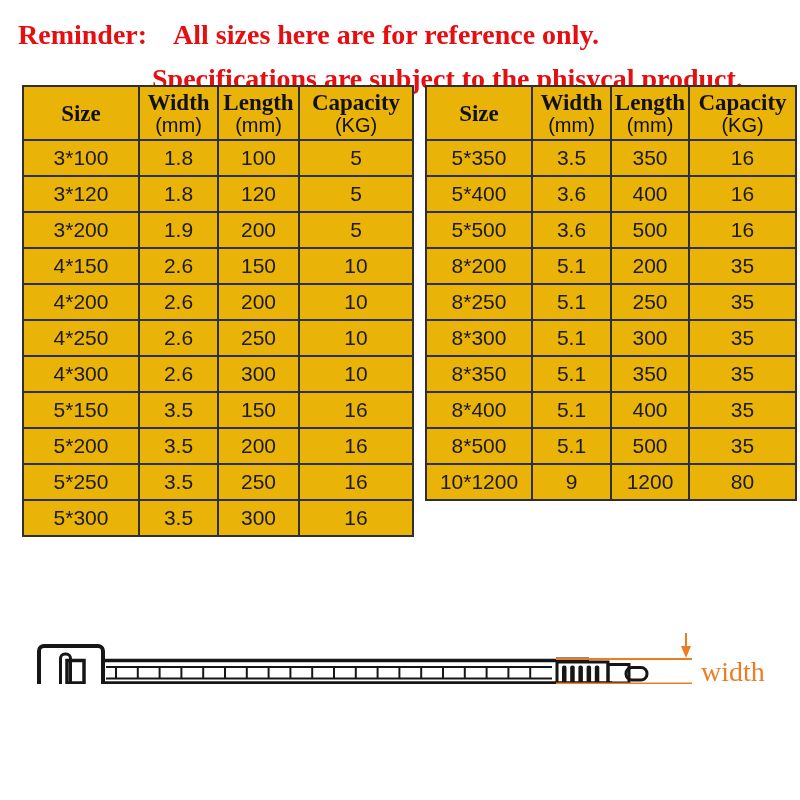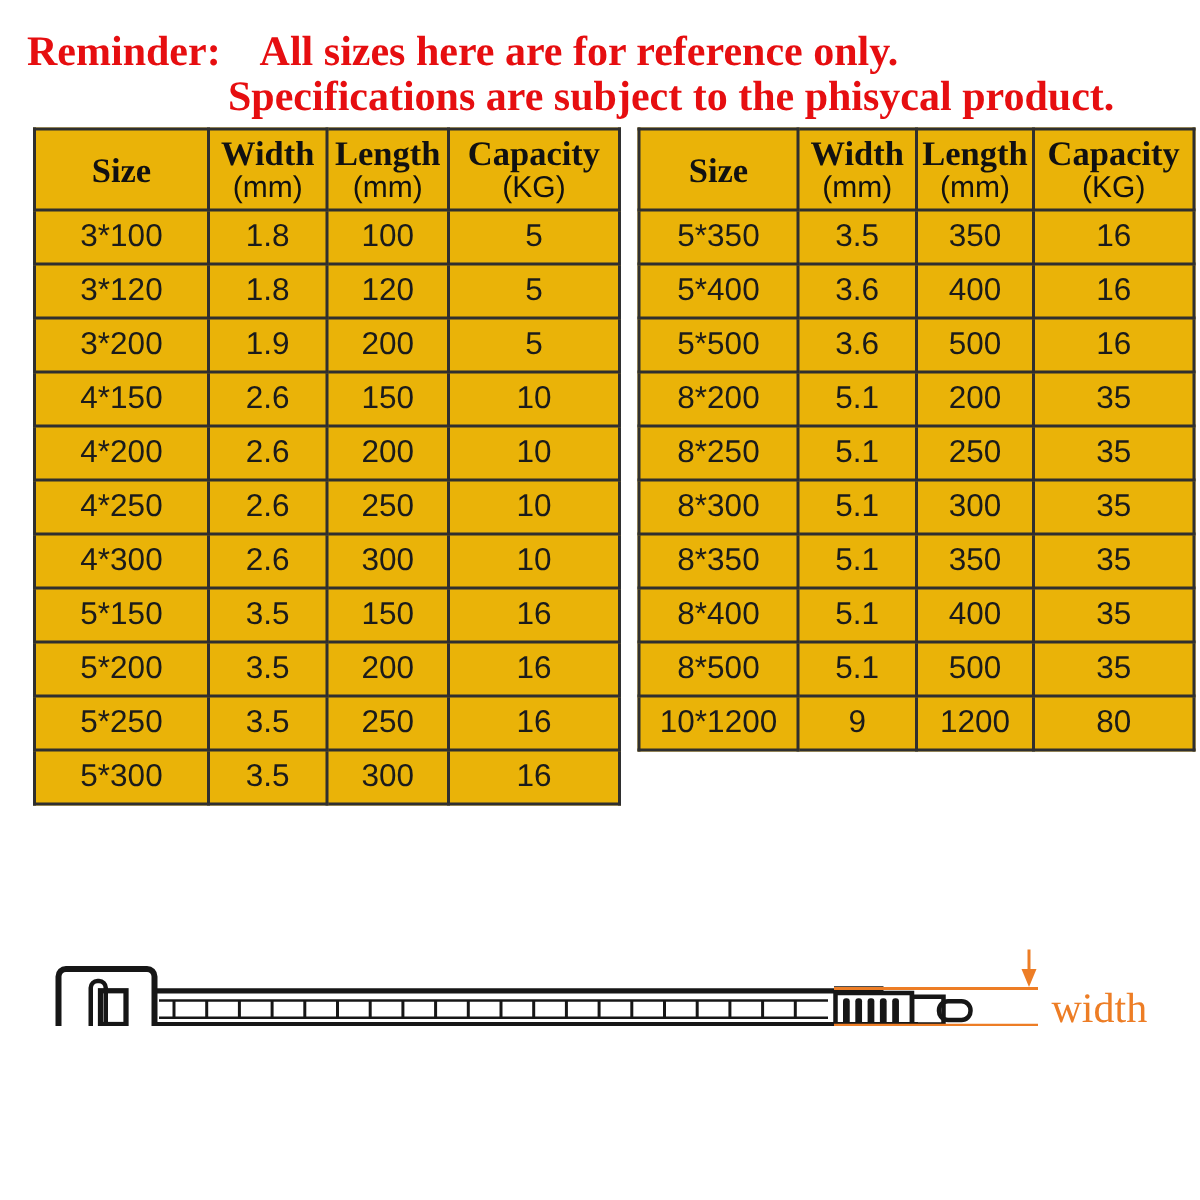--- a/index.html
+++ b/index.html
@@ -3,21 +3,21 @@
 <meta charset="utf-8">
 <style>
   html,body{margin:0;padding:0;background:#fff;}
   .page{position:relative;width:800px;height:684px;background:#ffffff;overflow:hidden;
         font-family:"Liberation Sans",sans-serif;}
   
   .reminder{position:absolute;left:18px;top:20px;color:var(--red);
             font-family:"Liberation Serif",serif;font-weight:bold;
             font-size:28px;line-height:30px;white-space:nowrap;}
   .rem-main{margin-left:26px;}
-  .rem-line2{padding-left:134px;}
+  .rem-line2{padding-left:134px;margin-top:14px;}
   
   table.spec{position:absolute;border-collapse:collapse;table-layout:fixed;
              background:#eab308;border:2px solid var(--line);}
   table.spec.left{left:22px;top:85px;width:390px;}
   table.spec.right{left:425px;top:85px;width:370px;}
   .spec th,.spec td{border:2px solid var(--line);text-align:center;vertical-align:middle;padding:0;}
   .spec thead tr{height:54px;}
   .spec tbody tr{height:36px;}
   .h-label{font-family:"Liberation Serif",serif;font-weight:bold;font-size:23px;line-height:25px;color:#111;}
   .h-sub{font-family:"Liberation Sans",sans-serif;font-weight:normal;font-size:20px;line-height:21px;color:#111;}

